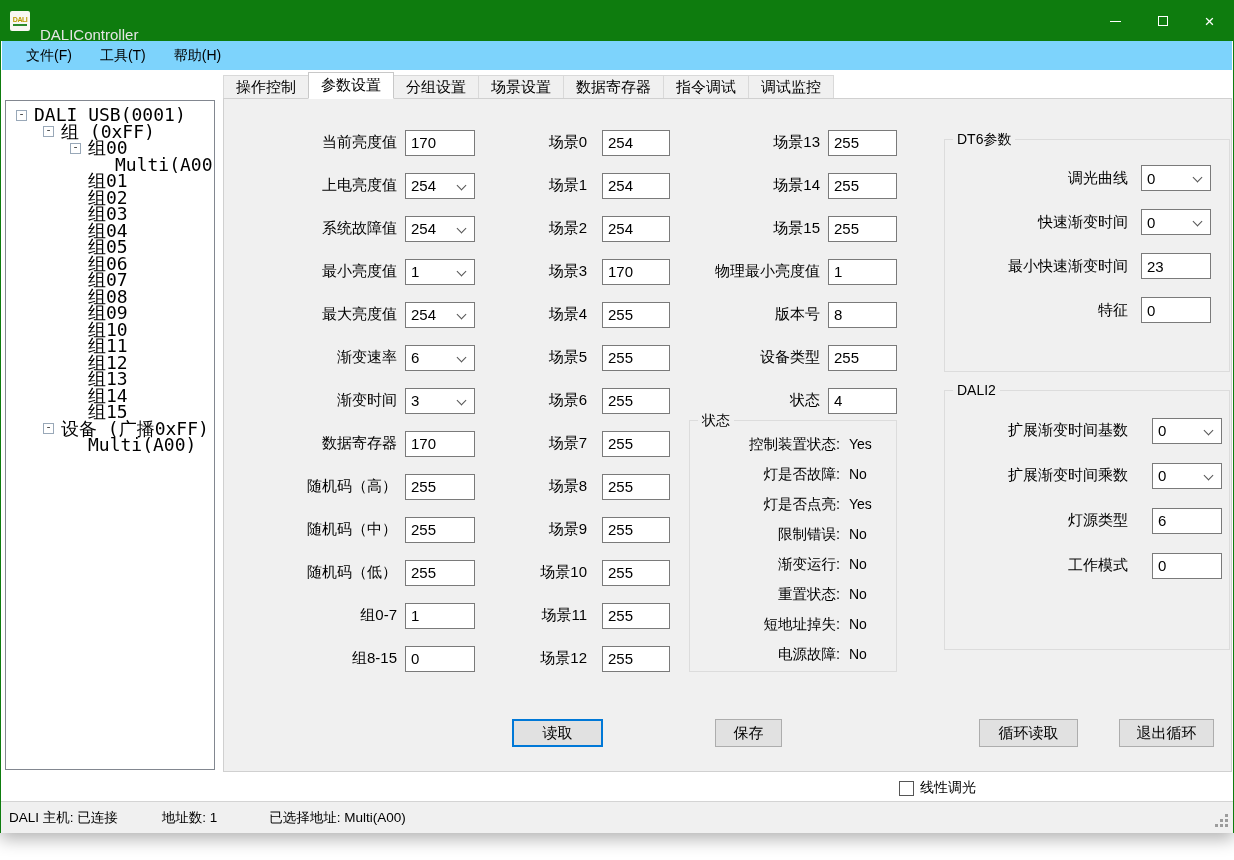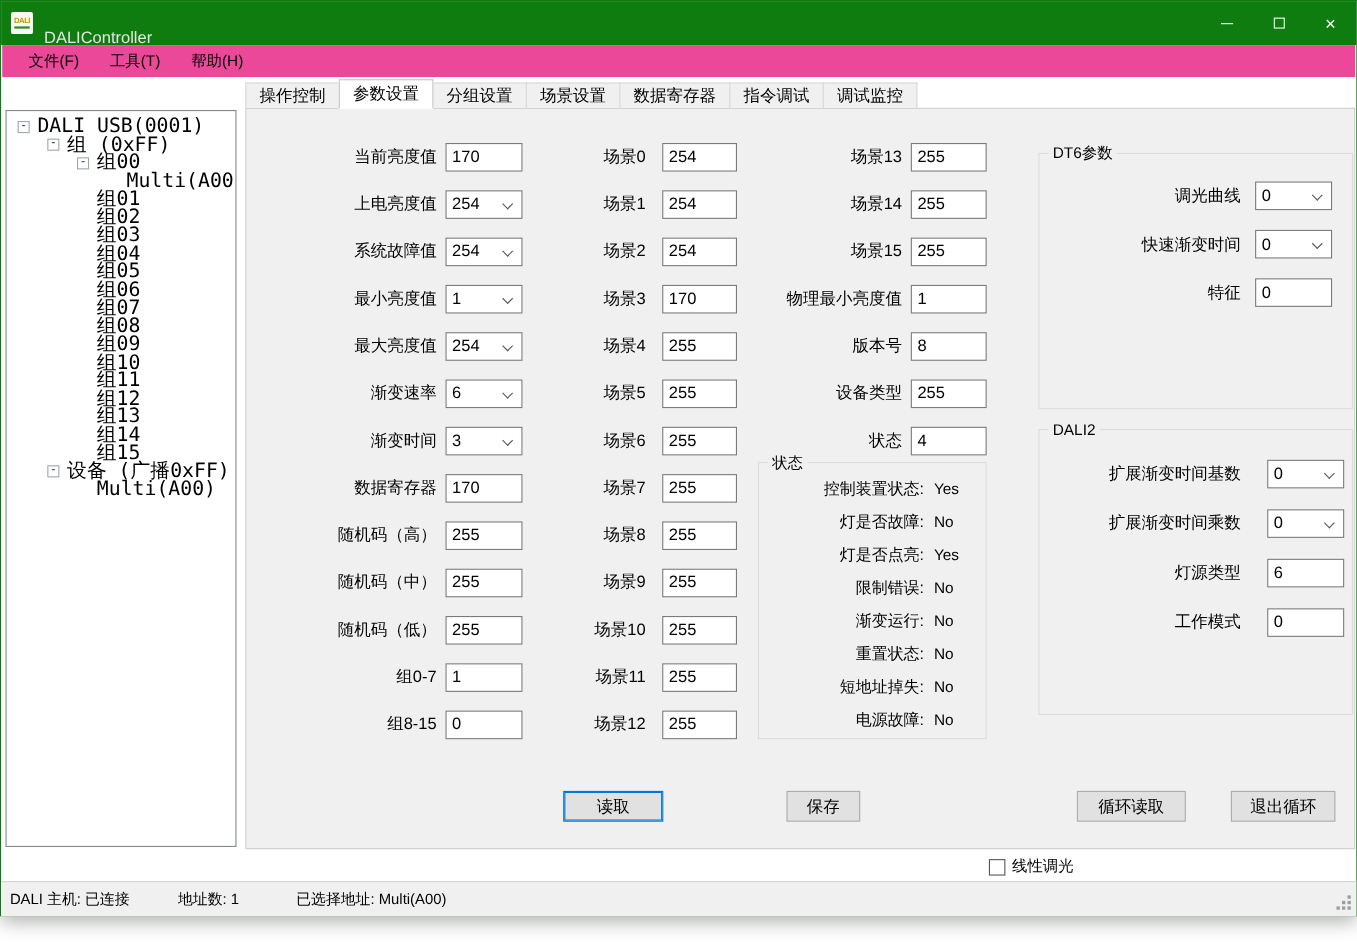--- a/index.html
+++ b/index.html
@@ -17,21 +17,21 @@
   .app-icon span { font-size:7px; font-weight:bold; color:#b99a00; letter-spacing:-0.5px;
     border-bottom:2px solid #2a8a2a; line-height:8px; }
   .title-text { color:#e5e5e5; font-size:15px; margin-left:10px;margin-top:27px; }
   .win-btns { margin-left:auto; display:flex; height:100%; }
   .win-btn { width:47px; height:100%; display:flex; align-items:center; justify-content:center; color:#fff; cursor:default; }
   .glyph-min { width:11px; height:1px; background:#fff; display:block; }
   .glyph-max { width:10px; height:10px; border:1px solid #fff; display:block; }
   .glyph-close { font-size:17px; line-height:17px; color:#fff; }
 
   
-  .menubar { position:absolute; left:1px; top:40px; right:1px; height:29px; background:#ec4899;
+  .menubar { position:absolute; left:1px; top:40px; right:1px; height:29px; background:#7dd3fc;
     display:flex; align-items:center; padding-left:10px; }
   .menu-item { font-size:14px; padding:5px 14px; }
 
   
   .tabstrip { position:absolute; left:222px; top:72px; height:25px; display:flex; align-items:flex-end; z-index:6; }
   .tab { height:23px; padding:0 12px; display:flex; align-items:center; font-size:15px;
     background:#f0f0f0; border:1px solid #d9d9d9; border-bottom:none; margin-right:-1px; }
   .tab.t-true { background:#ffffff; height:27px; border:1px solid #c8c8c8; border-bottom:1px solid #fff;
     margin-bottom:-1px; z-index:7; }
 
@@ -600,20 +600,27 @@
           </div>
 
           <div class="grow">
             <span class="glabel">快速渐变时间</span>
             <div class="control t-combo">
               <span>0</span>
               <span class="chev"></span>
             </div>
           </div>
 
+          <div class="grow">
+            <span class="glabel">最小快速渐变时间</span>
+            <div class="control t-input">
+              <span>23</span>
+
+            </div>
+          </div>
 
           <div class="grow">
             <span class="glabel">特征</span>
             <div class="control t-input">
               <span>0</span>
 
             </div>
           </div>
         </div>
     </div>

